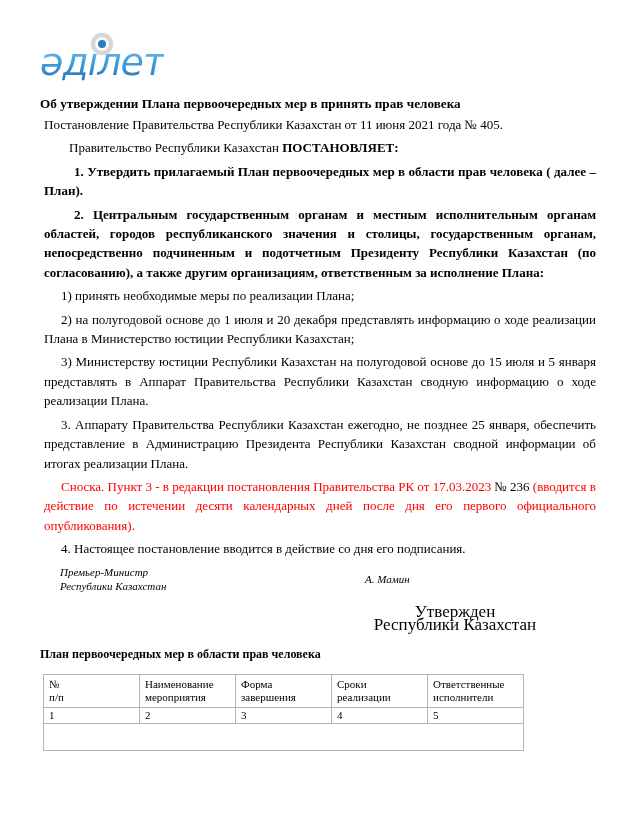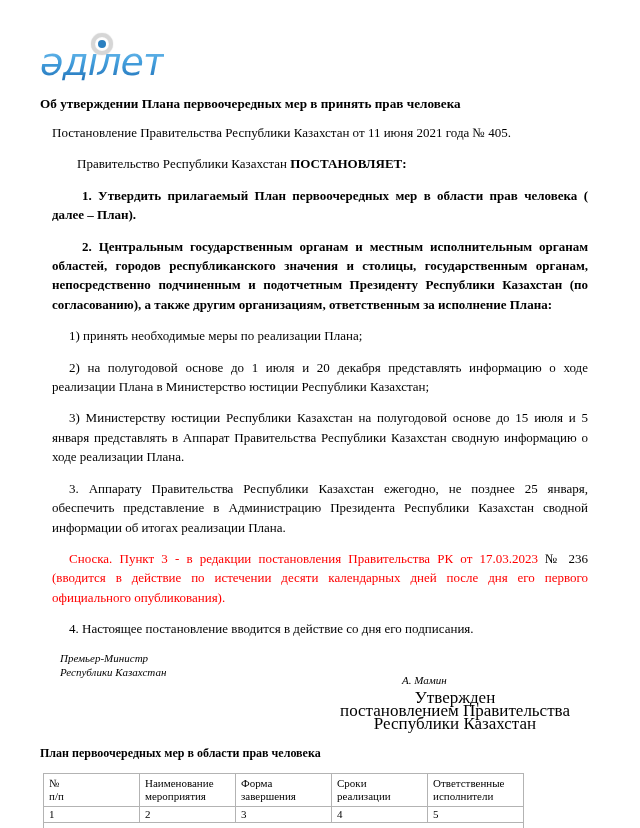--- a/index.html
+++ b/index.html
@@ -26,32 +26,32 @@
   .magnifier::after {
     content:''; position:absolute; left:3px; top:3px; width:8px; height:8px;
     background:#2a7fc0; border-radius:50%;
   }
   
   .doc-title {
     margin:10px 40px 4px 40px; font-size:13.2px; line-height:15px; font-weight:700;
   }
   
   .doc-body { margin:0 40px; font-size:13px; line-height:19.4px; text-align:justify; }
-  .doc-body p { margin:12px; }
+  .doc-body p { margin:4px; }
   .indent-lg { text-indent:30px;font-weight:bold; }
   .indent-md { text-indent:25px; }
   .indent-sm { text-indent:17px; }
   .bold { font-weight:700; }
   .footnote { color:#ff0000; text-indent:17px; }
   .footnote .num { color:#000000; }
   
   .sig-row { position:relative; margin:6px 40px 0 40px; height:34px;
              font-style:italic; font-size:11px; line-height:14px; text-align:left; }
   .sig-left { margin-left:20px; }
-  .sig-right { position:absolute; left:325px; top:22px;margin-left:37px; }
+  .sig-right { position:absolute; left:325px; top:7px; }
   
   .approval { margin:6px 0 0 330px; width:250px; text-align:center;
               font-size:17px; line-height:13px; }
   .approval div { margin:0; }
   
   .plan-heading { margin:16px 40px 12px 40px; font-size:12px; line-height:15px; font-weight:700; }
   .plan-table { margin-left:43px; width:480px; border-collapse:collapse;
                 font-size:11px; line-height:13px; table-layout:fixed; }
   .plan-table th, .plan-table td {
     border:1px solid #b3b3b3; padding:2px 5px; font-weight:400;
@@ -90,21 +90,20 @@
   <div class="sig-row">
     <div class="sig-left">
       <div>Премьер-Министр</div>
       <div>Республики Казахстан</div>
     </div>
     <span class="sig-right">А. Мамин</span>
   </div>
 
   <div class="approval">
     <div>Утвержден</div>
-    <div>постановлением Правительства</div>
     <div>Республики Казахстан</div>
   </div>
 
   <div class="plan-heading">План первоочередных мер в области прав человека</div>
 
   <table class="plan-table">
     <colgroup>
       <col style="width:96px">
         <col style="width:96px">
         <col style="width:96px">

